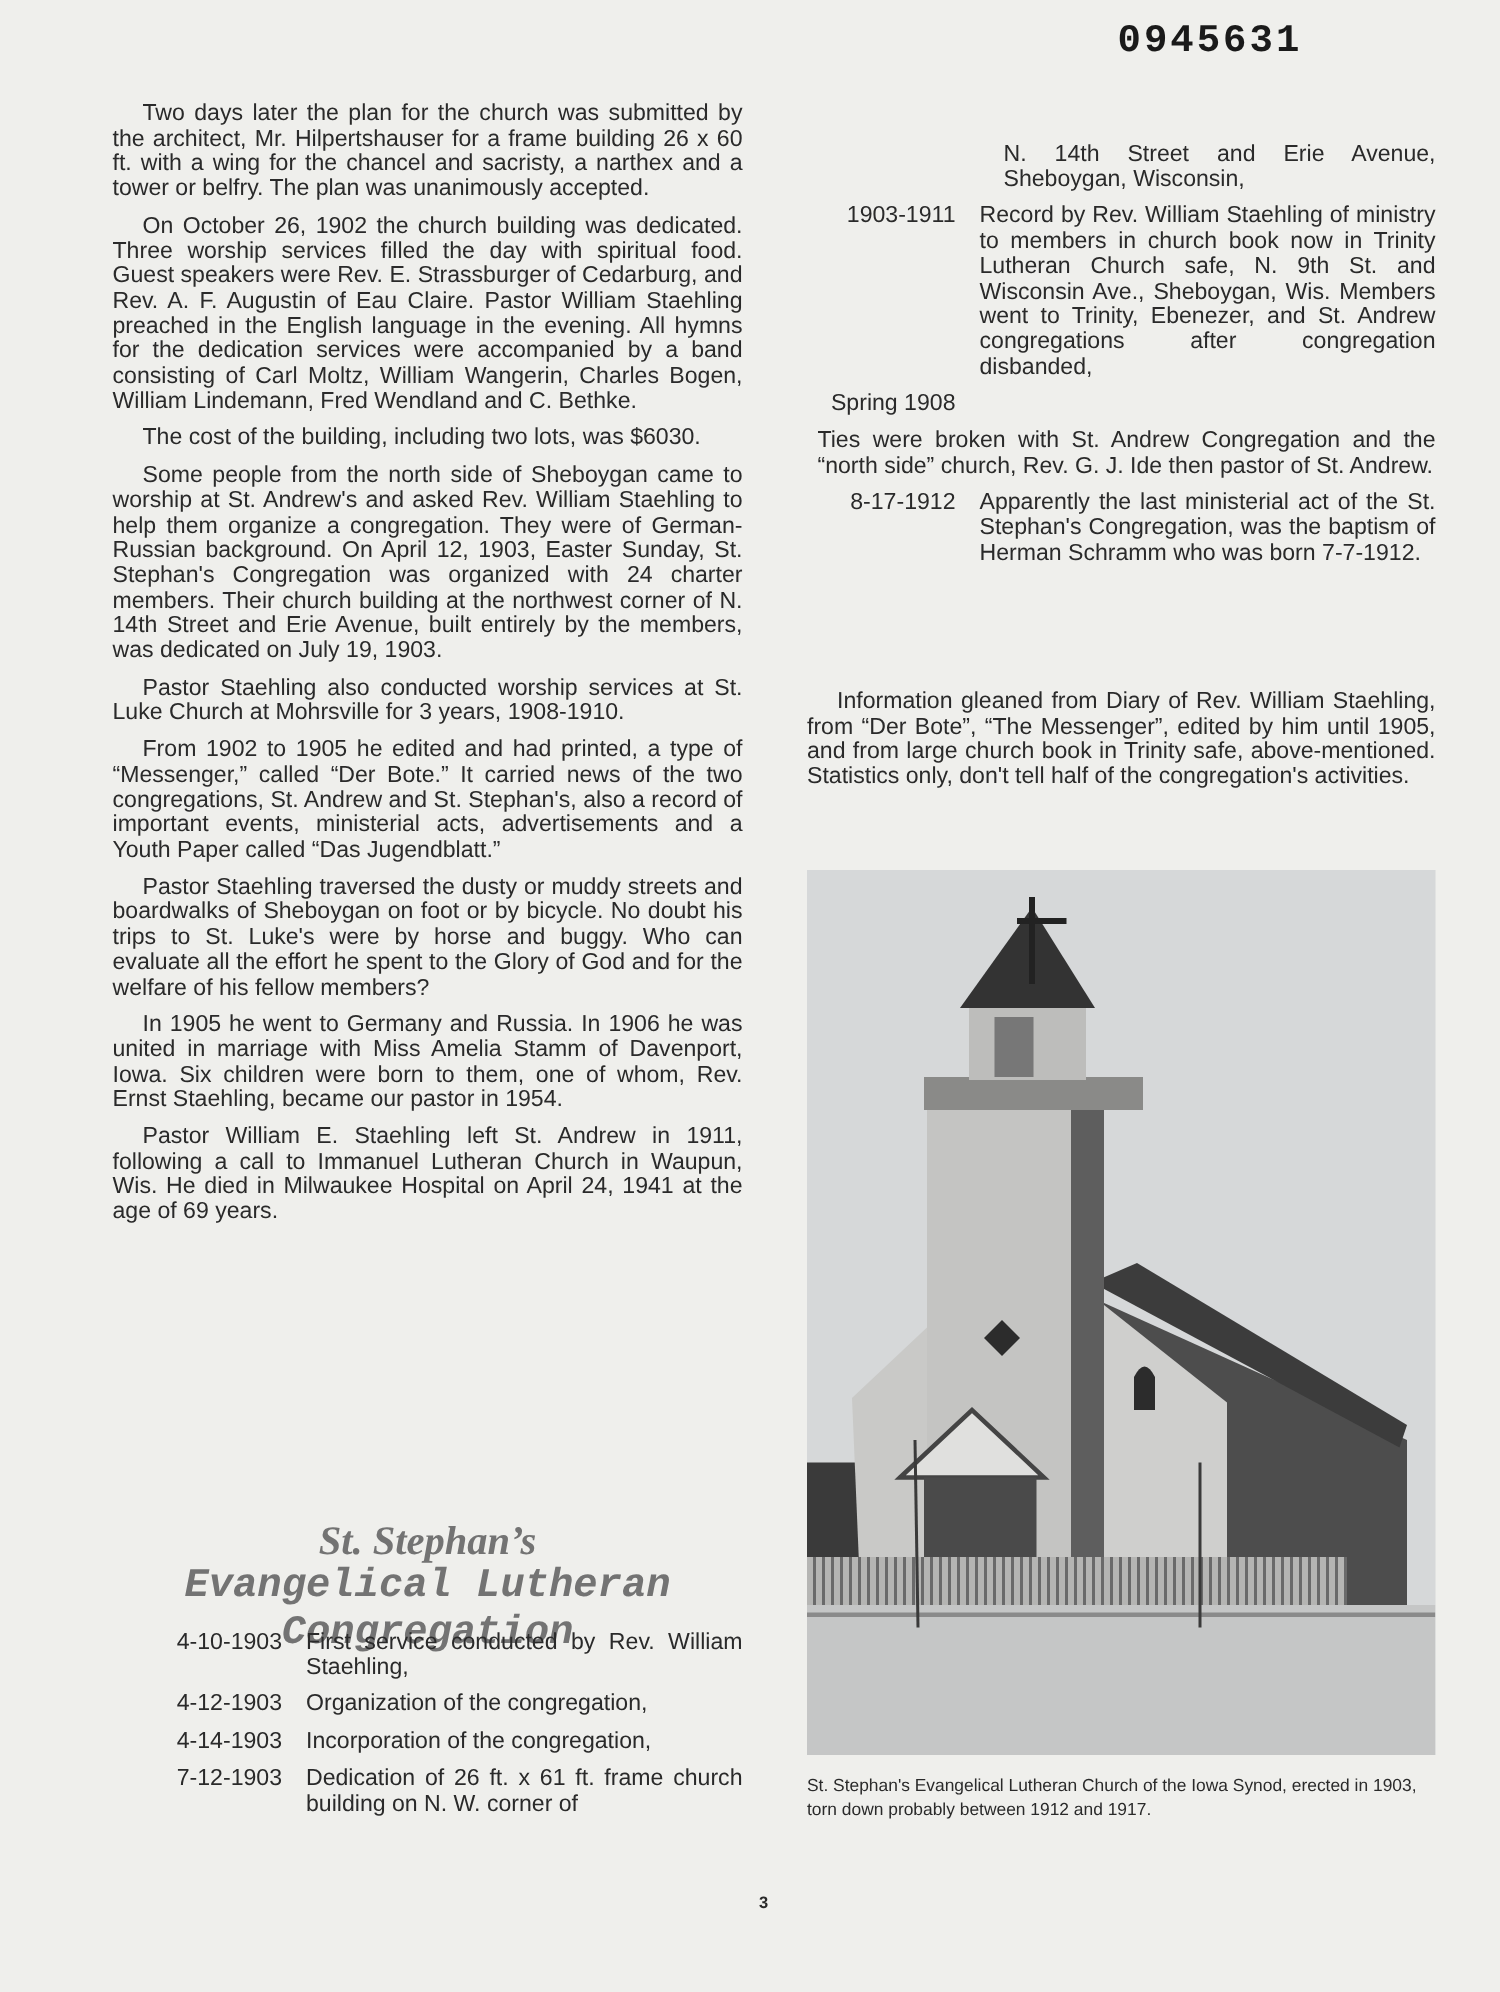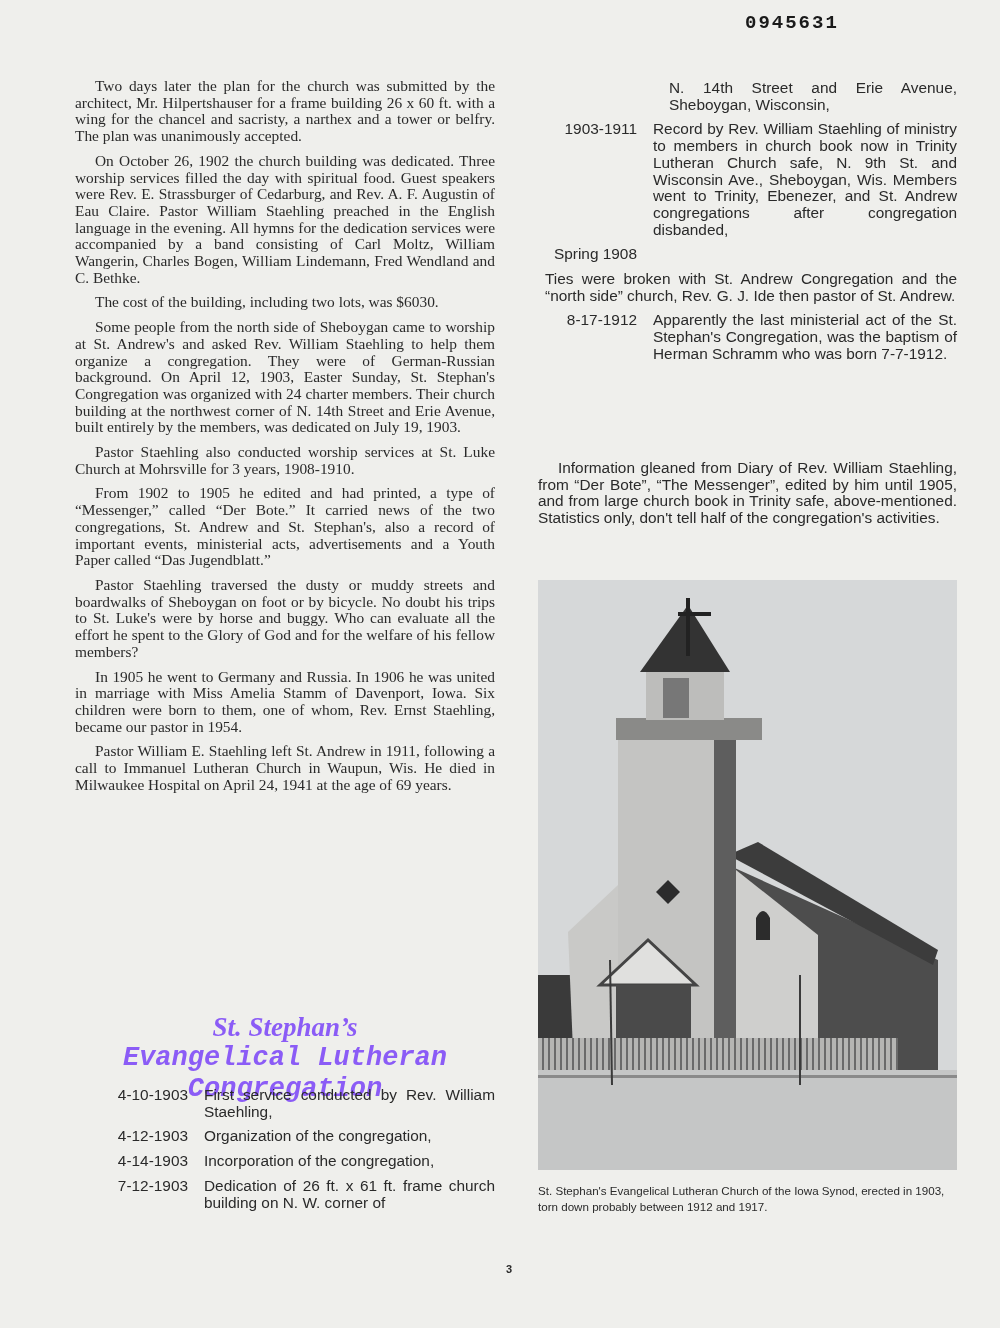--- a/index.html
+++ b/index.html
@@ -5,39 +5,39 @@
   html, body { margin:0; padding:0; }
   body {
     width:1000px; height:1328px; position:relative; overflow:hidden;
     background:#efefec;
     font-family:"Liberation Sans", sans-serif;
     color:#2a2a2a;
   }
   .docnum {
     position:absolute; left:745px; top:12px;
     font-family:"Liberation Mono", monospace; font-weight:bold;
-    font-size:19px; letter-spacing:2px; color:#1a1a1a;
+    font-size:26px; letter-spacing:2px; color:#1a1a1a;
   }
   .col { position:absolute; font-size:15.4px; line-height:16.7px; text-align:justify; }
-  .col-left { left:75px; top:78px; width:420px;font-family:Liberation Serif, serif; }
+  .col-left { left:75px; top:68px; width:420px; }
   .para { margin:0 0 8px 0; text-indent:20px; }
   .heading {
     position:absolute; left:60px; top:1012px; width:450px; text-align:center;
     font-family:"Liberation Serif", serif; font-style:italic; font-weight:bold;
-    color:#8b5cf6;
+    color:#737373;
   }
   .heading .h1 { font-size:27px; line-height:31px; }
   .heading .h2 { font-size:27px; line-height:31px;font-family:Liberation Mono, monospace; }
   .tl { position:absolute; font-size:15.4px; line-height:16.7px; }
   .tl-row { display:flex; margin-bottom:8px; }
   .tl-date { flex:0 0 auto; text-align:right; padding-right:16px; white-space:nowrap; }
   .tl-text { flex:1 1 auto; text-align:justify; }
   .tl-left { left:75px; top:1087px; width:420px; }
   .tl-left .tl-date { width:113px; }
-  .tl-right { left:545px; top:80px; width:412px; }
+  .tl-right { left:545px; top:95px; width:412px; }
   .tl-right .tl-date { width:92px; }
   .cont { padding-left:124px; text-align:justify; margin-bottom:8px; }
   .after-note { position:absolute; left:538px; top:460px; width:419px; font-size:15.4px; line-height:16.7px; text-align:justify; text-indent:20px; }
   .photo { position:absolute; left:538px; top:580px; width:419px; height:590px; background:#d9dbdc; overflow:hidden; }
   .caption { position:absolute; left:538px; top:1183px; width:425px; font-size:11.6px; line-height:16px; color:#2a2a2a; }
   .pagenum { position:absolute; left:506px; top:1263px; font-size:11px; font-weight:bold; }
 </style>
 </head>
 <body>
 

